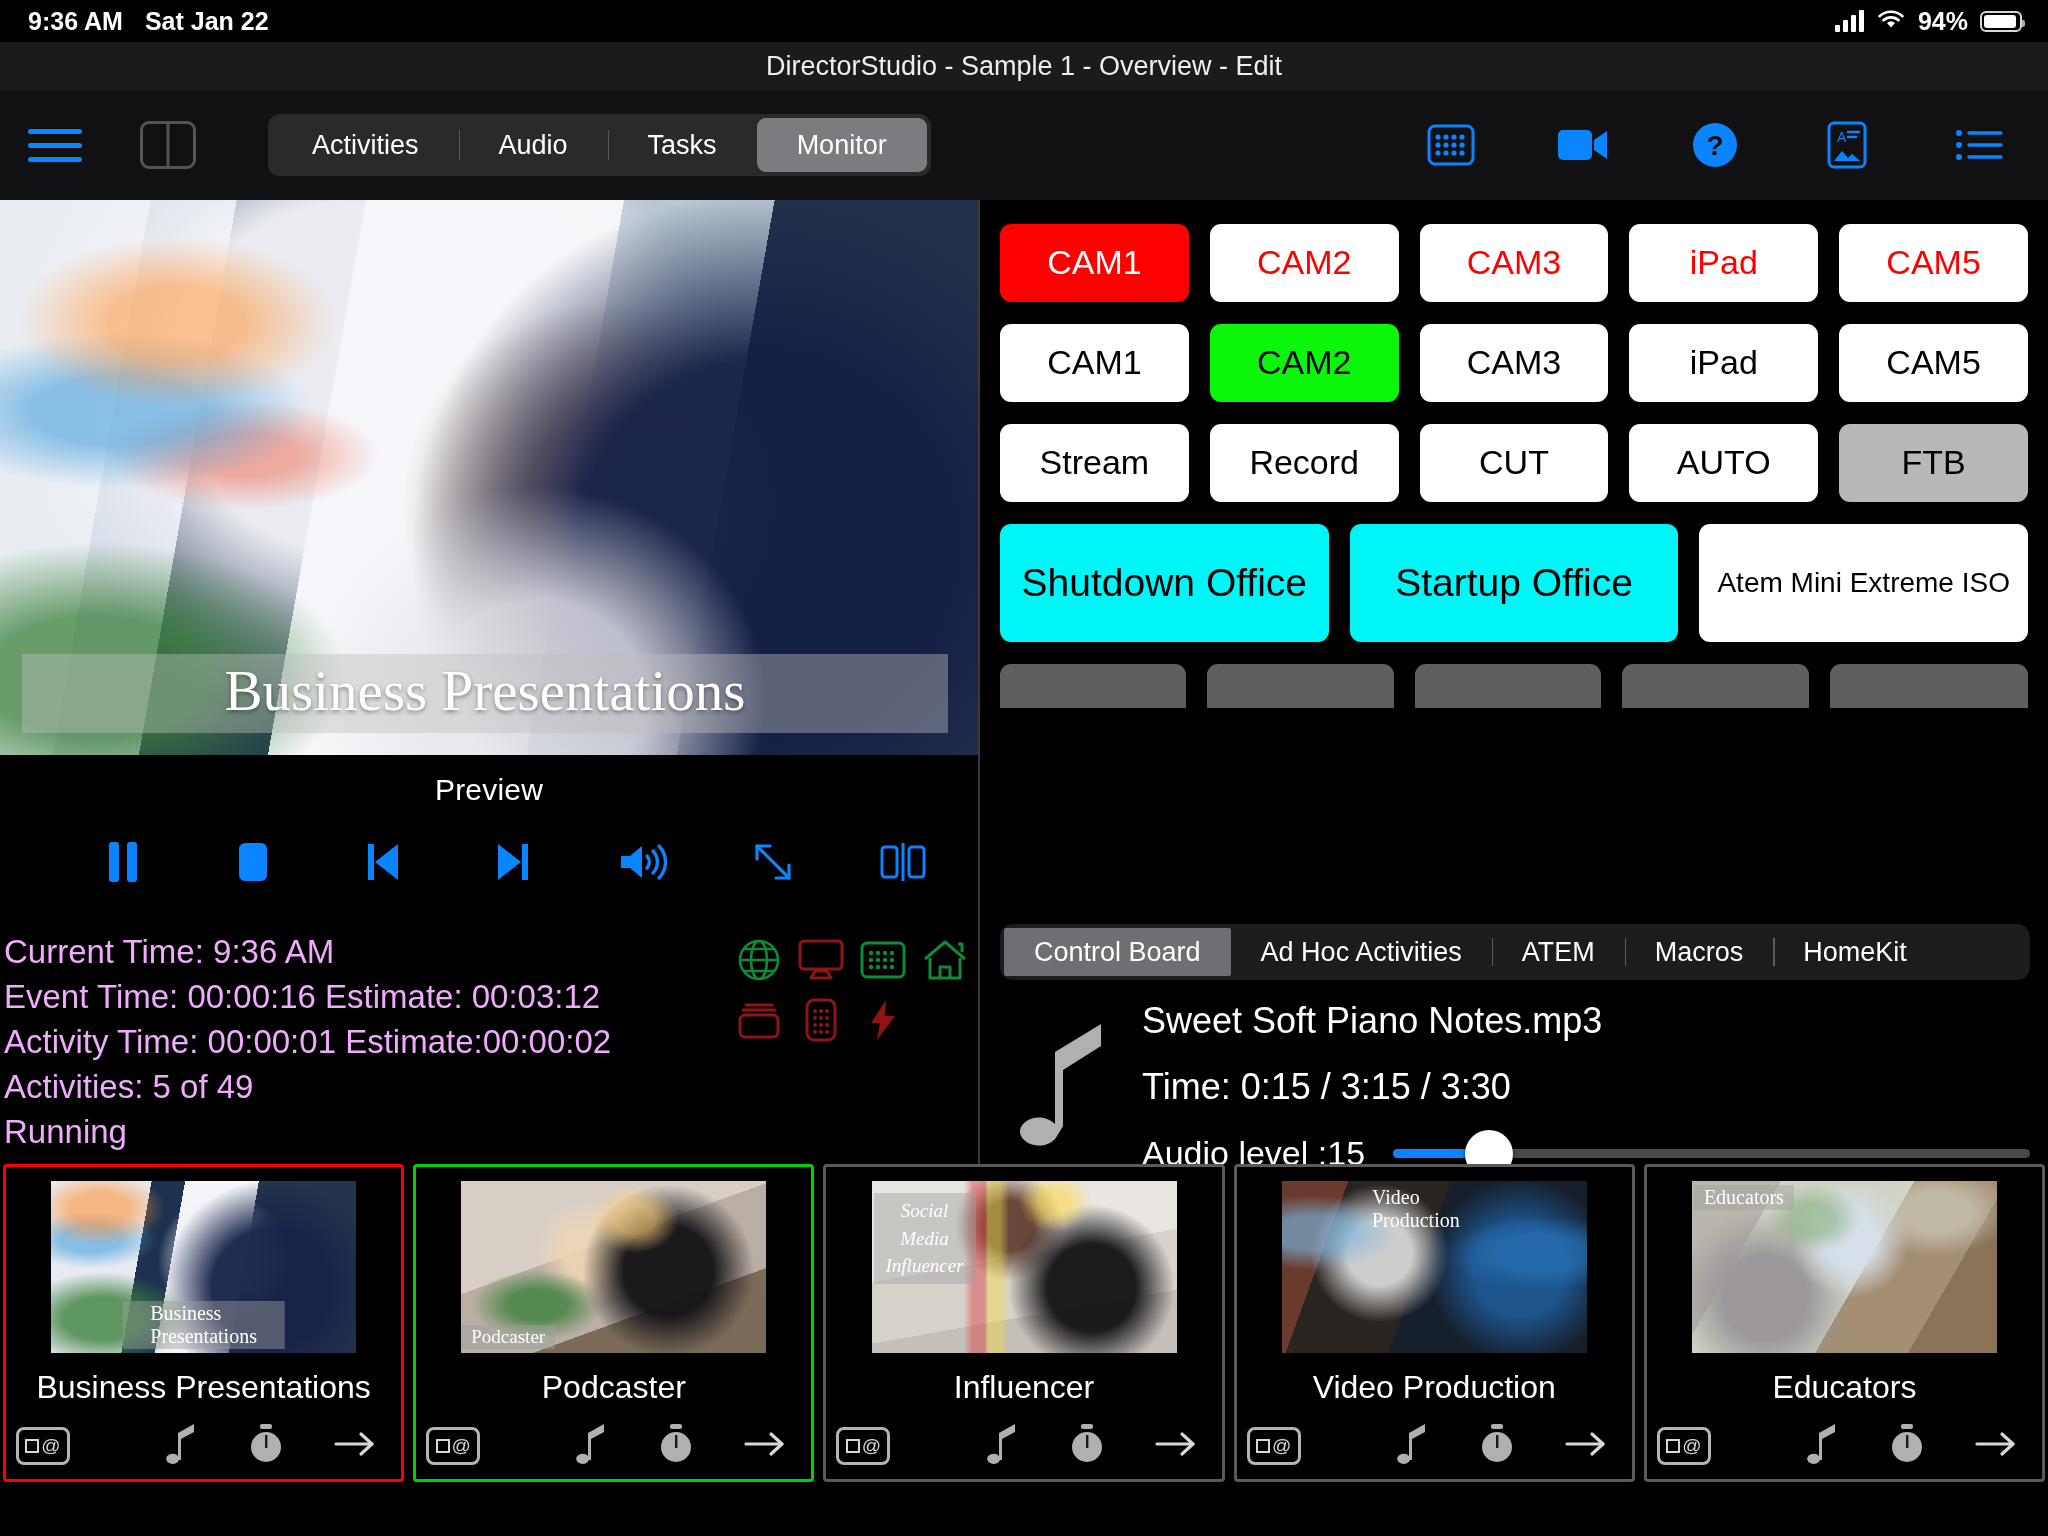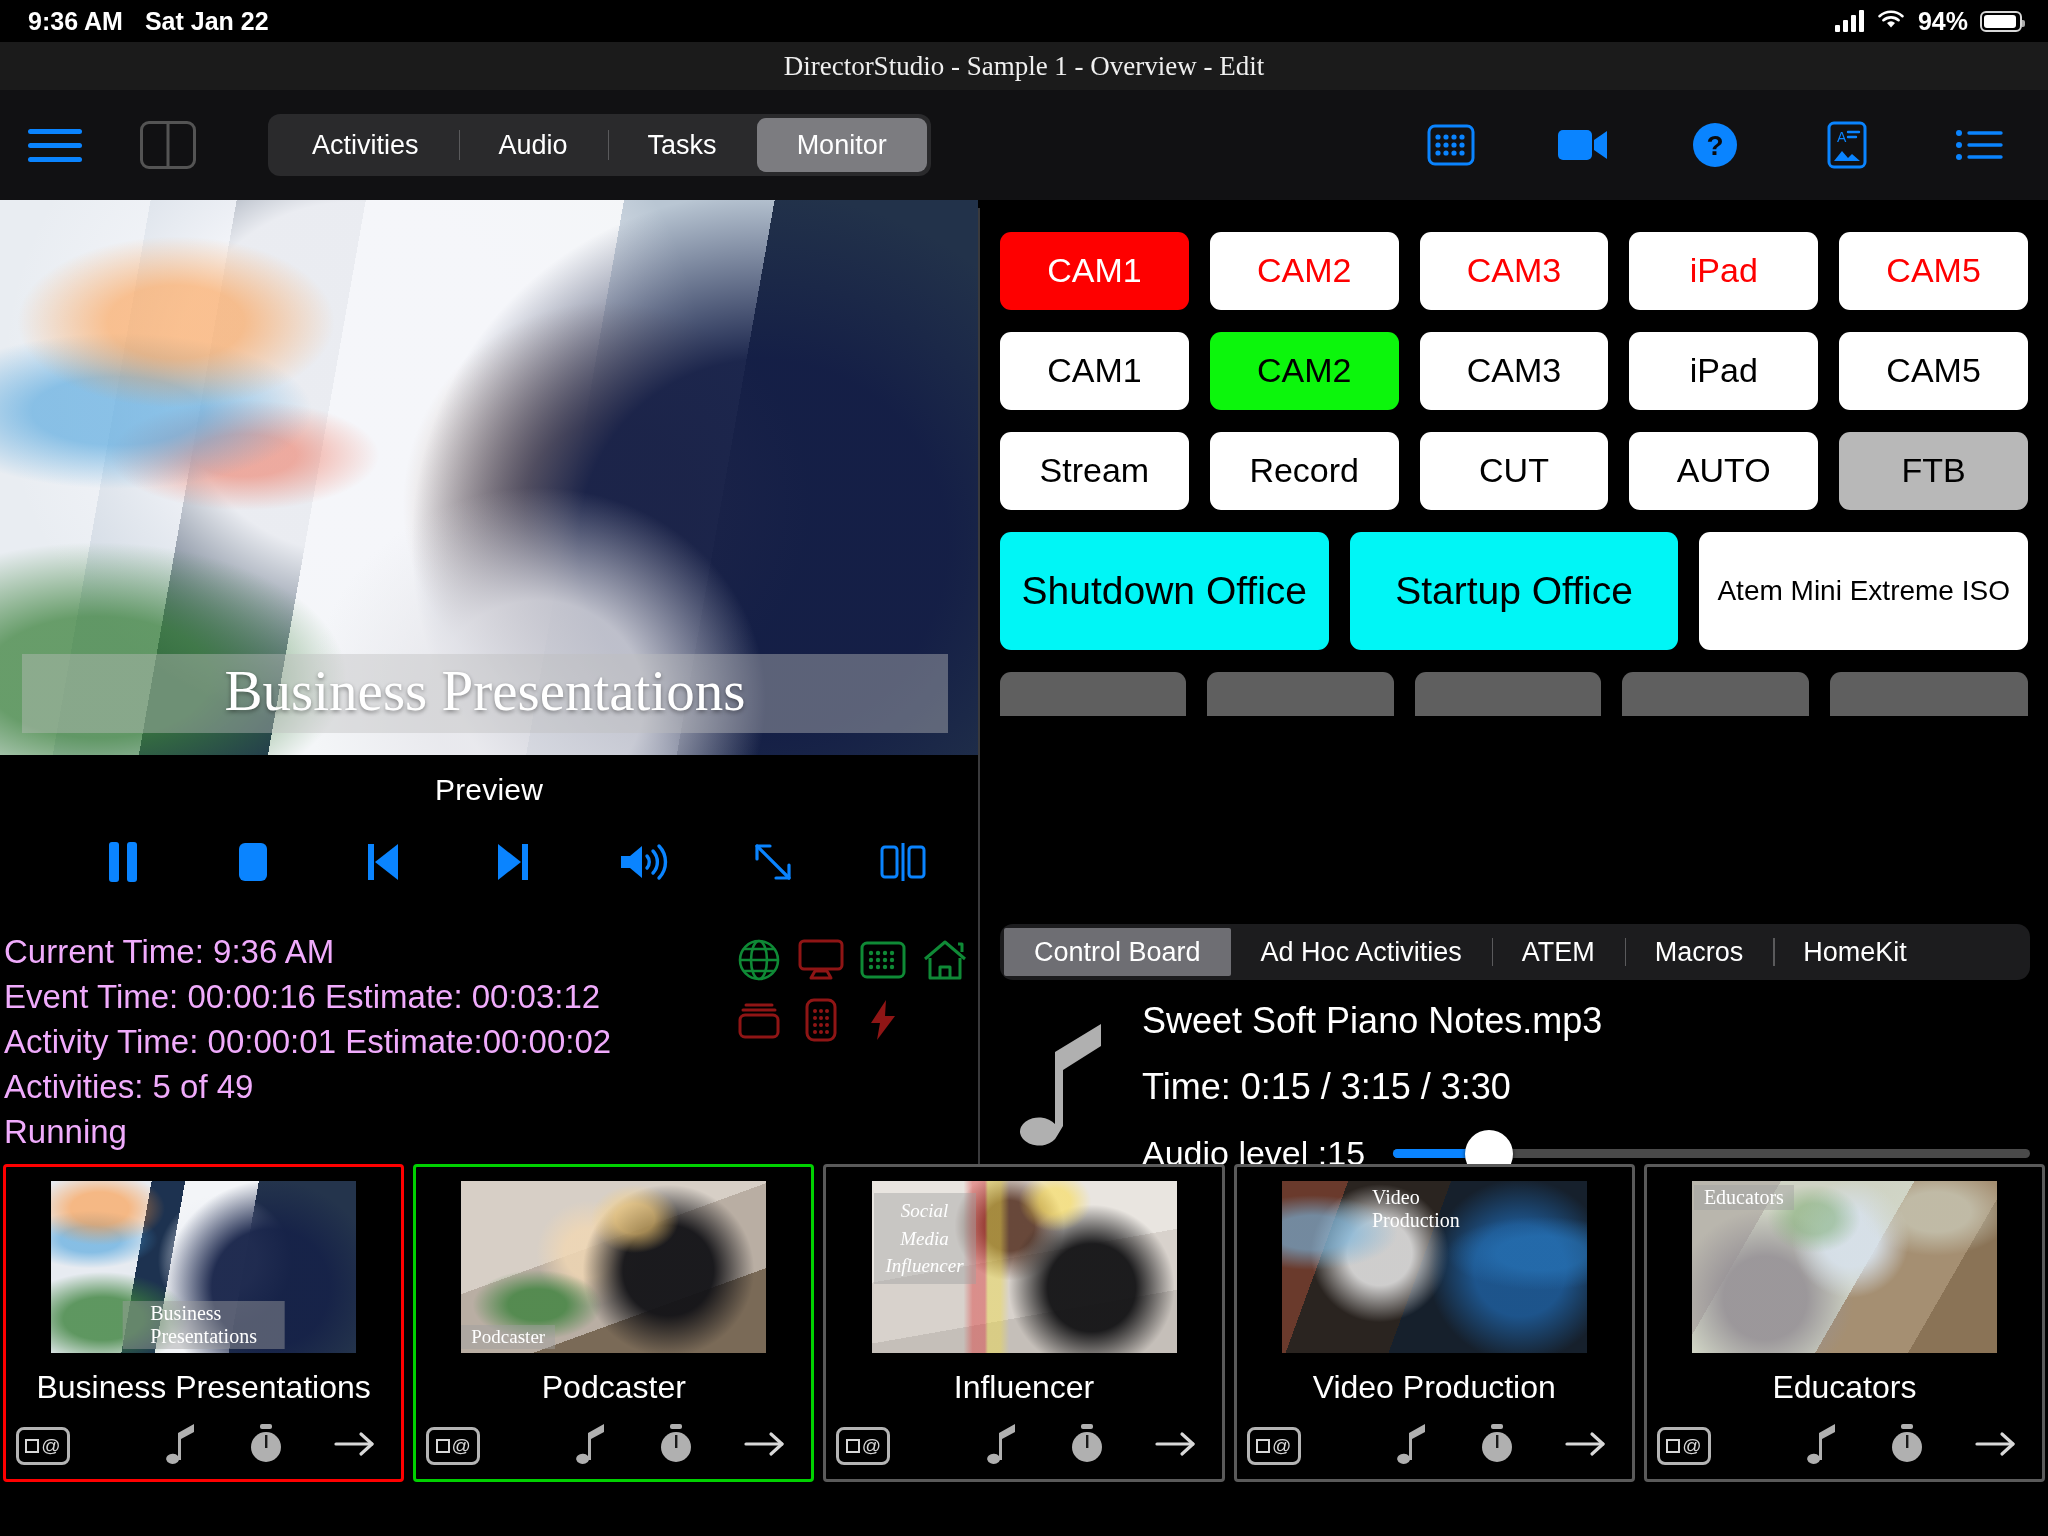--- a/index.html
+++ b/index.html
@@ -34,21 +34,20 @@
     content:''; position: absolute; right: -5px; top: 7px;
     width: 3px; height: 7px; background: #aaa; border-radius: 0 2px 2px 0;
   }
   .batt i { display: block; height: 100%; width: 94%; background: #fff; border-radius: 3px; }
 
   
   .titlebar {
     height: 48px; background: #1b1b1b; color: #efefef;
     display: flex; align-items: center; justify-content: center;
     font-size: 27px;
-    font-family: Liberation Serif, serif;
   }
 
   
   .toolbar {
     height: 110px; background: #111113;
     display: flex; align-items: center;
     padding: 0 28px;
   }
   .tb-left { display: flex; align-items: center; gap: 58px; }
   .hamburger { width: 54px; display: flex; flex-direction: column; gap: 9px; cursor: pointer; }
@@ -108,21 +107,20 @@
     display: flex; align-items: center; gap: 0;
     margin-top: 32px; padding-left: 58px;
   }
   .tp { width: 130px; display: flex; align-items: center; justify-content: center; }
 
   .rightpane {
     width: 1070px; background: #000;
     border-left: 2px solid #3a3a3c;
     padding: 24px 20px 0 20px;
     overflow: hidden;
-    margin-top: 8px;
   }
   .btn-row { display: flex; gap: 21px; margin-bottom: 22px; }
   .gbtn {
     flex: 1; height: 78px; border-radius: 11px;
     display: flex; align-items: center; justify-content: center;
     font-size: 34px; background: #fff; color: #000;
     text-align: center; line-height: 1.05;
   }
   .gbtn.sm { font-size: 24px; }
   .gbtn.red-fill { background: #fe0000; color: #fff; }

